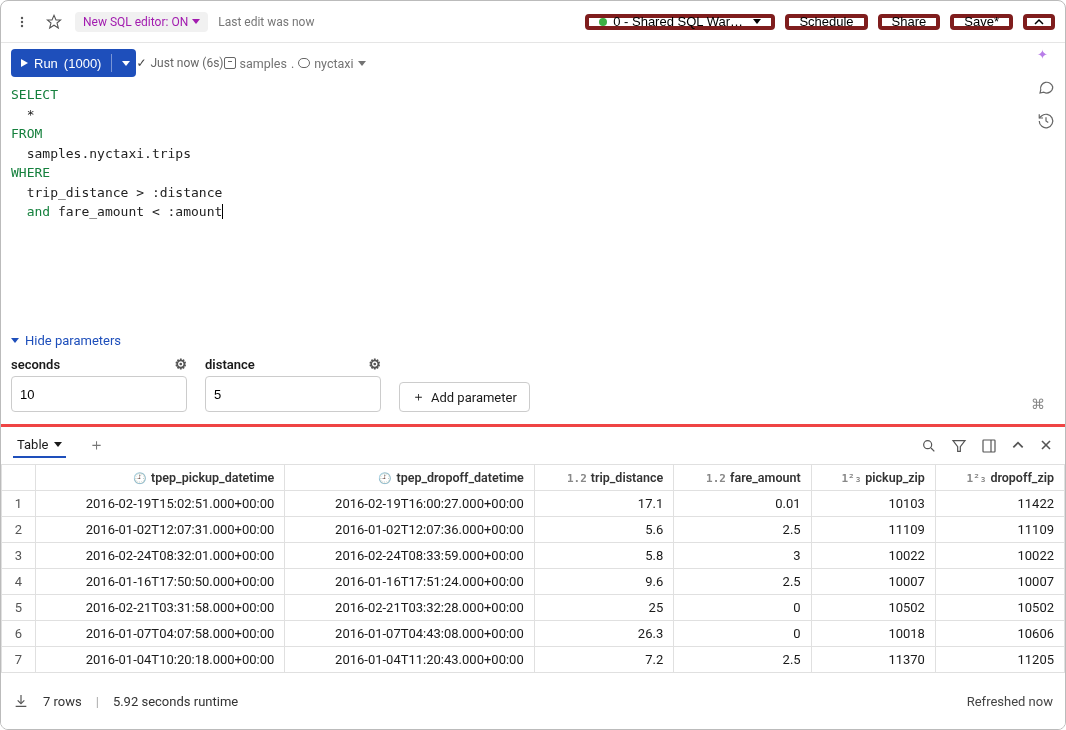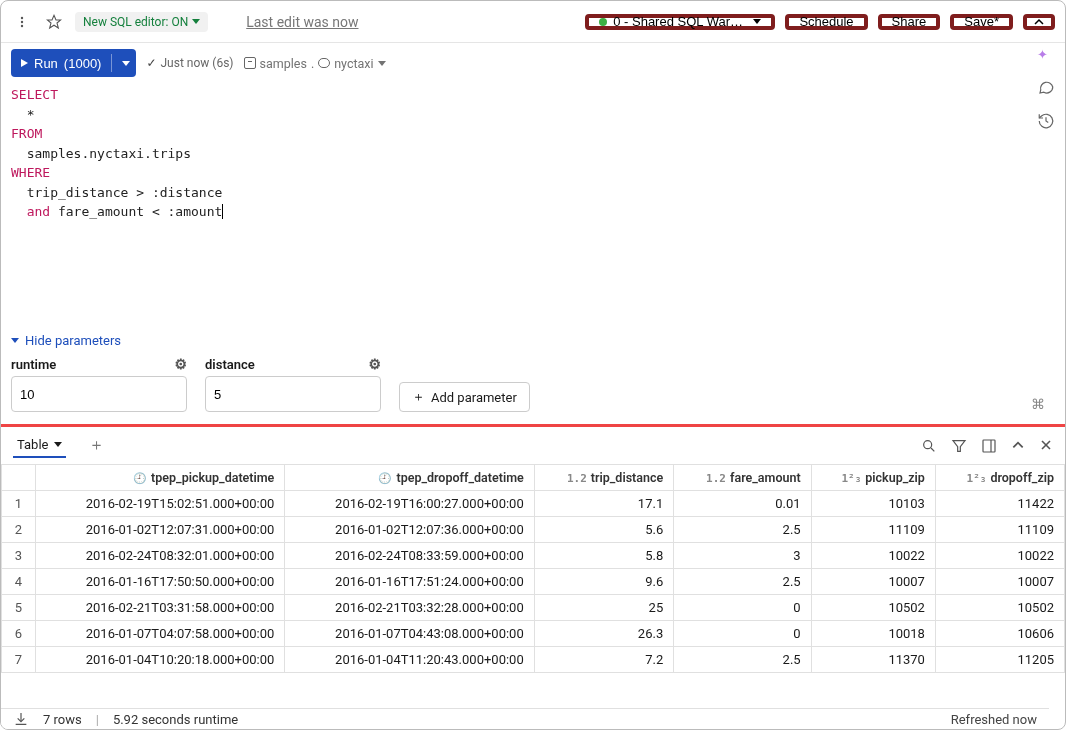--- a/index.html
+++ b/index.html
@@ -41,28 +41,26 @@
   }
   .chip {
     background: #f1f1f1;
     border-radius: 4px;
     padding: 3px 8px;
     font-size: 12px;
     display: flex;
     align-items: center;
     gap: 4px;
     cursor: pointer;
-    color: #15803d;
+    color: #a21caf;
   }
   .last-edit {
     color: #777;
-    text-decoration: underline;
-    font-size: 14px;
-    cursor: pointer;
-    margin-left: 28px;
+    font-size: 12px;
+    cursor: pointer;
   }
   .spacer { flex: 1; }
   .btn {
     border: 4px solid #7f1d1d;
     background: #fff;
     border-radius: 4px;
     padding: 4px 10px;
     font-size: 13px;
     cursor: pointer;
     height: 16px;
@@ -72,21 +70,21 @@
   }
   .dot-green {
     width: 8px; height: 8px; border-radius: 50%; background: #3cb043;
     display: inline-block;
   }
   
   .toolbar {
     display: flex;
     align-items: center;
     padding: 6px 10px;
-    gap: 10px;
+    gap: 0;
     height: 40px;
   }
   .run-btn {
     background: #1e4fbb;
     color: #fff;
     border: none;
     border-radius: 4px;
     padding: 0 6px 0 10px;
     height: 28px;
     display: flex;
@@ -110,21 +108,21 @@
   
   .editor {
     font-family: Menlo, Consolas, monospace;
     font-size: 13px;
     padding: 2px 10px;
     line-height: 1.5;
     height: 250px;
     white-space: pre;
     position: relative;
   }
-  .kw { color: #be185d; font-weight: 500; }
+  .kw { color: #15803d; font-weight: 500; }
   .plain { color: #222; }
   
   .hide-params {
     padding: 0 10px 8px 10px;
     color: #1e4fbb;
     cursor: pointer;
     font-size: 13px;
     display:flex; align-items:center; gap:6px;
   }
   .params-row {
@@ -156,23 +154,23 @@
   .table-wrap { overflow:auto; }
   table { border-collapse:collapse; width:100%; font-size:13px;}
   th, td { border:1px solid #e0e0e0; padding:5px 10px; text-align:right; white-space:nowrap;}
   th { font-weight:600; color:#333; background:#fff; font-size:12.5px;}
   td.num, th.num { text-align:right;}
   td.idx { text-align:center; color:#555; width:34px;}
   th.idx { width:34px;}
   .col-ico { color:#888; font-size:11px; margin-right:4px; font-family:monospace;}
   
   .footer {
-    position:absolute; bottom:0; left:0; right:16px;
+    position:absolute; bottom:0; left:0; right:0;
     border-top:1px solid #e0e0e0;
-    padding:2px 12px;
+    padding:20px 12px;
     display:flex; align-items:center; gap:14px;
     font-size:13px;
     color:#333;
     background:#fff;
   }
   .footer .right { margin-left:auto; color:#444;}
   .dl-ico { color:#555; cursor:pointer;}
   svg { display:block; }
   
   .side-icons { position:absolute; right:10px; top:46px; display:flex; flex-direction:column; gap:16px; color:#666;}
@@ -262,21 +260,21 @@
 <span class="plain">  trip_distance &gt; :distance</span>
 <span class="kw">  and</span><span class="plain"> fare_amount &lt; :amount</span><span style="border-right:1px solid #000;">​</span></div>
 
 <div class="hide-params">
   <span class="chev-down"></span>
   <span>Hide parameters</span>
 </div>
 <div class="params-row">
   <div class="param-block">
     <div class="param-label">
-      <span>runtime</span>
+      <span>seconds</span>
       <span class="gear">⚙</span>
     </div>
     <input class="param-input" value="10" style="">
   </div>
   <div class="param-block">
     <div class="param-label">
       <span>distance</span>
       <span class="gear">⚙</span>
     </div>
     <input class="param-input" value="5" style="">

